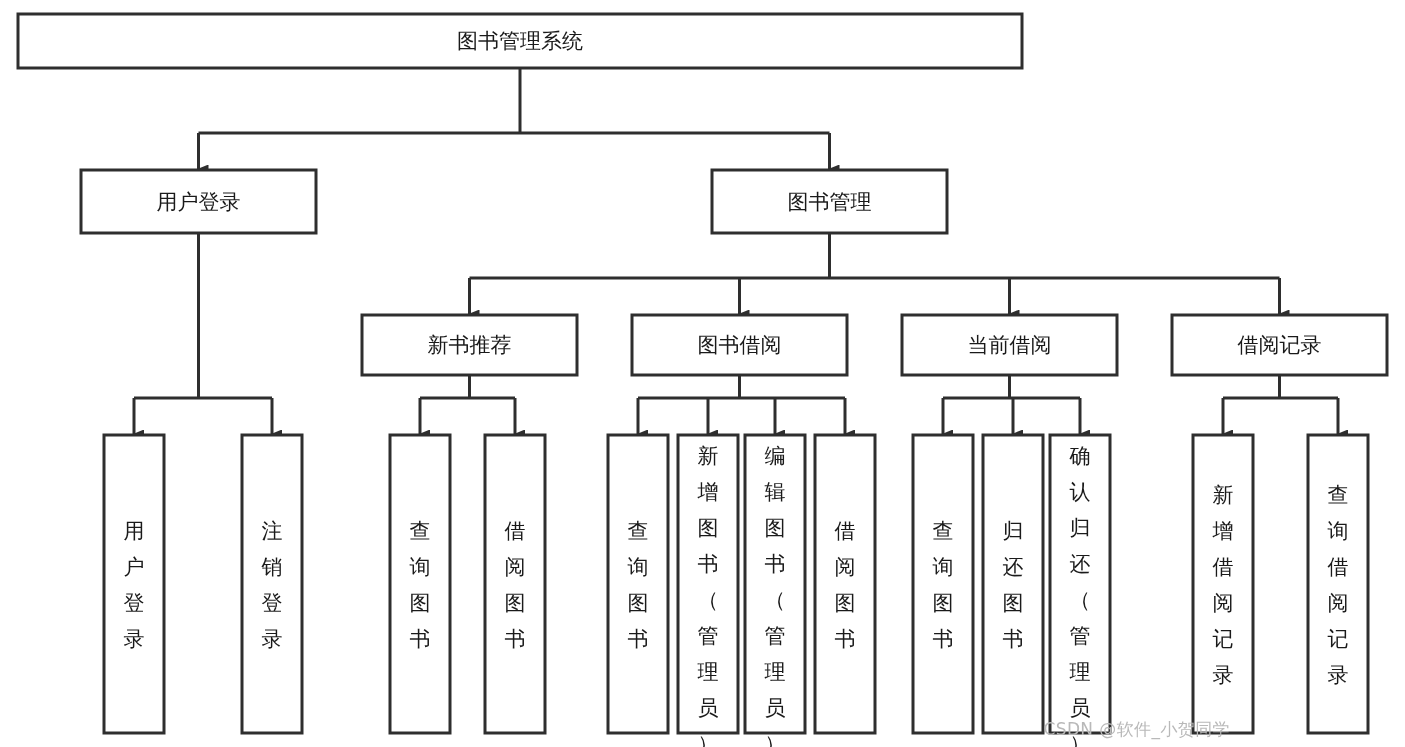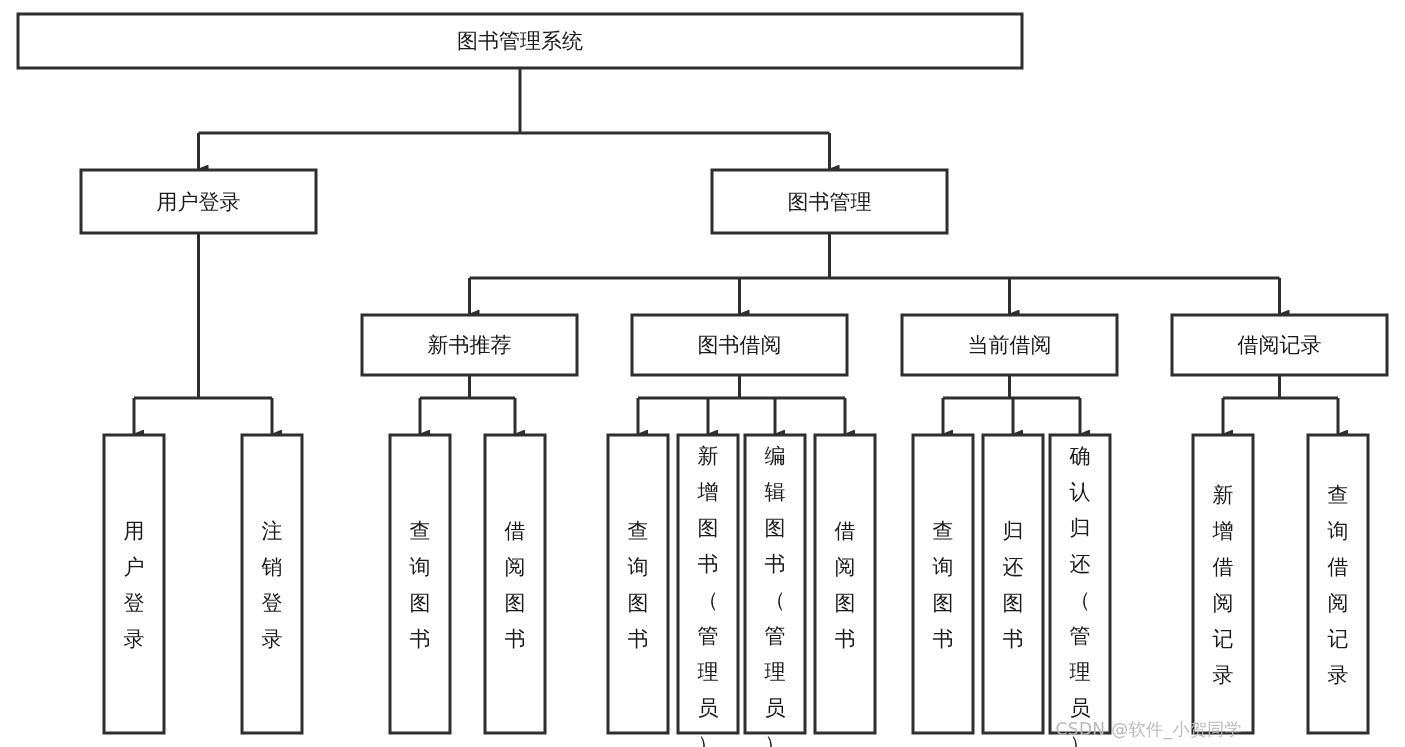--- a/index.html
+++ b/index.html
@@ -44,21 +44,21 @@
     dominant-baseline: middle;
   }
   .node-label-vertical {
     fill: #1a1a1a;
     font-family: "DejaVu Sans", "Liberation Sans", sans-serif;
     font-size: 21px;
     text-anchor: middle;
   }
   .watermark-text {
     position: absolute;
-    right: 16px;
+    right: 28px;
     bottom: 6px;
     font-family: "DejaVu Sans", "Liberation Sans", sans-serif;
     font-size: 17px;
     color: #b9b9b9;
     white-space: nowrap;
     letter-spacing: 0.4px;
   }
 </style>
 </head>
 <body>

